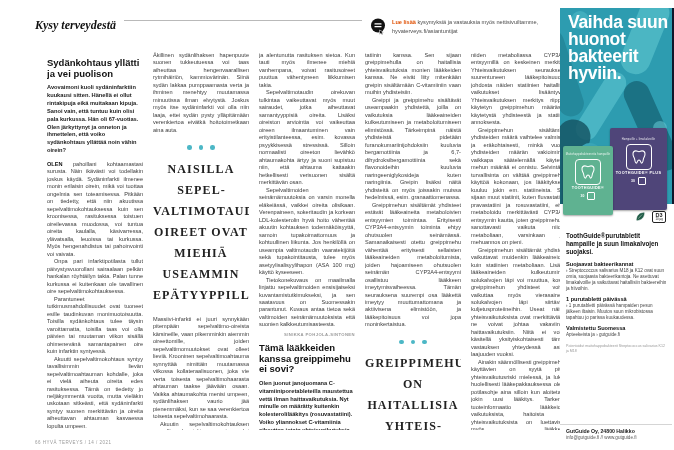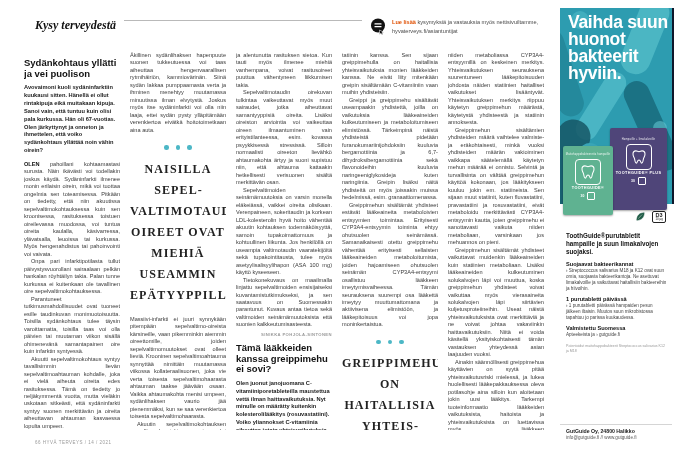--- a/index.html
+++ b/index.html
@@ -10,21 +10,21 @@
   .masthead{position:absolute;left:35px;top:18px;width:520px;display:flex;align-items:flex-start;gap:8px;}
   .section-title{font-family:"Liberation Serif",serif;font-style:italic;font-weight:bold;
                  font-size:12px;color:#111;white-space:nowrap;}
   .rule{flex:1;height:1px;background:#b9b9b9;margin-top:2px;}
   .callout{display:flex;align-items:center;gap:5px;width:185px;flex:none;}
   .callout-icon{width:17px;height:17px;flex:none;}
   .callout-text{font-size:5.6px;line-height:1.45;margin:0;color:#4a4a4a;}
   .callout-text b{color:#e05206;}
 
   
-  .cols{position:absolute;left:24px;top:52px;width:520px;height:378px;display:flex;gap:10px;}
+  .cols{position:absolute;left:47px;top:52px;width:520px;height:378px;display:flex;gap:10px;}
   .col{flex:1;overflow:hidden;}
   .q-title{font-size:9.5px;line-height:1.12;font-weight:bold;color:#121212;margin:6px 0 5px 0;}
   .question{font-size:5.7px;line-height:1.38;font-weight:bold;color:#1c1c1c;margin:0 0 6px 0;}
   .body-p{font-size:5.6px;line-height:1.34;margin:0;text-align:justify;}
   .body-p + .body-p{text-indent:7px;}
   .lead-word{font-weight:bold;color:#111;}
   .dots{display:flex;justify-content:center;gap:7px;margin:11px 0 9px 0;}
   .dots i{width:4.5px;height:4.5px;border-radius:50%;background:#4cb7c6;display:block;}
   .pullquote{font-family:"Liberation Serif",serif;font-size:12px;font-weight:bold;letter-spacing:1.1px;
              line-height:1.75;text-align:center;color:#222;margin:0 0 10px 0;hyphens:manual;}

